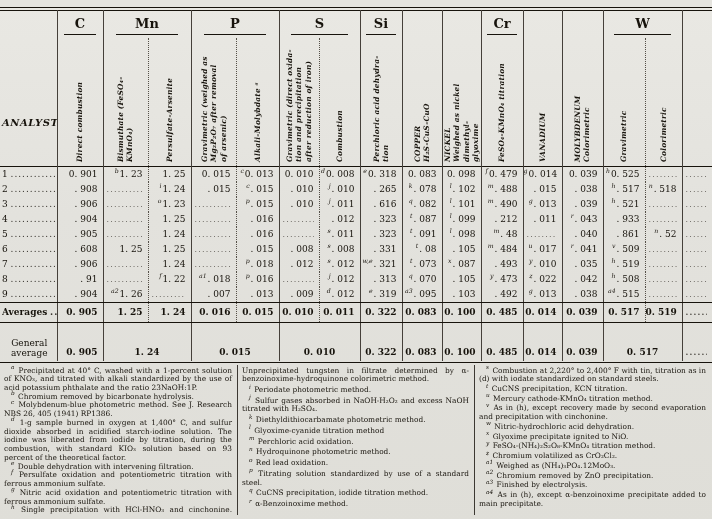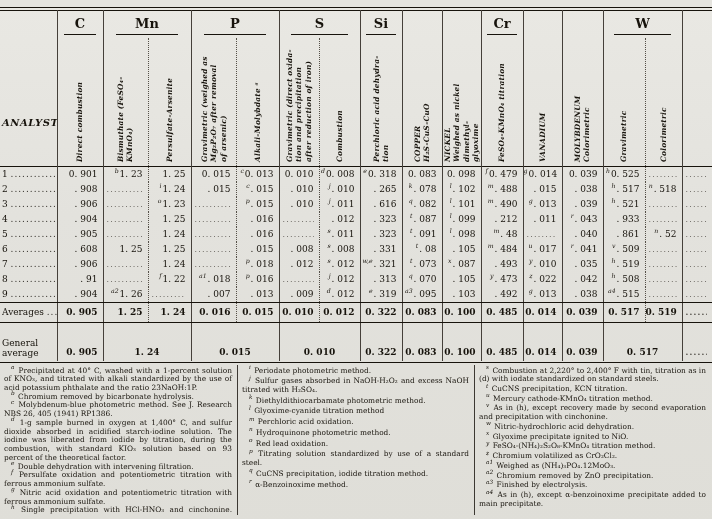--- a/index.html
+++ b/index.html
@@ -49,23 +49,23 @@
   td.lbl{font-size:9px;padding-left:2px;}
   .leader{display:block;white-space:nowrap;overflow:hidden;}
   .leader::after{content:"\2009..........................";letter-spacing:1px;color:#35312b;}
   sup{font-size:6.2px;font-style:italic;line-height:0;margin-right:1px;}
   .dash{display:block;white-space:nowrap;overflow:hidden;text-align:left;padding-left:3px;}
   .dash::after{content:"..................";letter-spacing:1.2px;color:#403c35;font-size:8px;}
   .sep-solid{border-left:1px solid var(--ink2);}
   .sep-dotted{border-left:1px dotted #555048;}
   tr.last-data td{border-bottom:1.5px solid var(--ink);}
   tr.avg td{border-bottom:1px solid var(--ink);height:19px;font-weight:bold;}
-  tr.avg td.lbl{font-weight:normal;}
+  tr.avg td.lbl{font-weight:bold;}
   tr.gen td{height:34px;vertical-align:bottom;padding-bottom:4px;font-weight:bold;}
-  tr.gen td.lbl{font-weight:normal;line-height:1.15;padding-bottom:2px;}
+  tr.gen td.lbl{font-weight:normal;line-height:1.15;padding-bottom:2px;text-align:center;}
   tr.gen td.center{text-align:center;padding-right:0;}
   tr.gen td.num{vertical-align:bottom;}
   .foot{
     display:flex;align-items:stretch;
     height:150px;overflow:hidden;margin-top:2px;
   }
   .fc{
     width:237px;box-sizing:border-box;
     padding:2px 5px 0 4px;
     font-size:7.4px;line-height:1.18;text-align:justify;
@@ -426,21 +426,21 @@
           <tr class="avg">
             <td class="lbl">
               <span class="leader">Averages</span>
             </td>
             <td class="num sep-solid">0. 905</td>
             <td class="num sep-solid">1. 25</td>
             <td class="num sep-dotted">1. 24</td>
             <td class="num sep-solid">0. 016</td>
             <td class="num sep-dotted">0. 015</td>
             <td class="num sep-solid">0. 010</td>
-            <td class="num sep-dotted">0. 012</td>
+            <td class="num sep-dotted">0. 011</td>
             <td class="num sep-solid">0. 322</td>
             <td class="num sep-solid">0. 083</td>
             <td class="num sep-solid">0. 100</td>
             <td class="num sep-solid">0. 485</td>
             <td class="num sep-solid">0. 014</td>
             <td class="num sep-solid">0. 039</td>
             <td class="num sep-solid">0. 517</td>
             <td class="num sep-dotted">0. 519</td>
             <td class="num sep-solid">
               <span class="dash"></span>
@@ -471,20 +471,21 @@
         <p class=""><sup>a</sup> Precipitated at 40° C, washed with a 1-percent solution of KNO₃, and titrated with alkali standardized by the use of acid potassium phthalate and the ratio 23NaOH:1P.</p>
         <p class=""><sup>b</sup> Chromium removed by bicarbonate hydrolysis.</p>
         <p class=""><sup>c</sup> Molybdenum-blue photometric method. See J. Research NBS 26, 405 (1941) RP1386.</p>
         <p class=""><sup>d</sup> 1-g sample burned in oxygen at 1,400° C, and sulfur dioxide absorbed in acidified starch-iodine solution. The iodine was liberated from iodide by titration, during the combustion, with standard KIO₃ solution based on 93 percent of the theoretical factor.</p>
         <p class=""><sup>e</sup> Double dehydration with intervening filtration.</p>
         <p class=""><sup>f</sup> Persulfate oxidation and potentiometric titration with ferrous ammonium sulfate.</p>
         <p class=""><sup>g</sup> Nitric acid oxidation and potentiometric titration with ferrous ammonium sulfate.</p>
         <p class=""><sup>h</sup> Single precipitation with HCl-HNO₃ and cinchonine. Ignited precipitate corrected for R₂O₃, SiO₂, and MoO₃.</p>
       </div>
     <div class="fc fc2" id="fc2">
+        <p class="cont">Unprecipitated tungsten in filtrate determined by α-benzoinoxime-hydroquinone colorimetric method.</p>
         <p class=""><sup>i</sup> Periodate photometric method.</p>
         <p class=""><sup>j</sup> Sulfur gases absorbed in NaOH-H₂O₂ and excess NaOH titrated with H₂SO₄.</p>
         <p class=""><sup>k</sup> Diethyldithiocarbamate photometric method.</p>
         <p class=""><sup>l</sup> Glyoxime-cyanide titration method</p>
         <p class=""><sup>m</sup> Perchloric acid oxidation.</p>
         <p class=""><sup>n</sup> Hydroquinone photometric method.</p>
         <p class=""><sup>o</sup> Red lead oxidation.</p>
         <p class=""><sup>p</sup> Titrating solution standardized by use of a standard steel.</p>
         <p class=""><sup>q</sup> CuCNS precipitation, iodide titration method.</p>
         <p class=""><sup>r</sup> α-Benzoinoxime method.</p>

